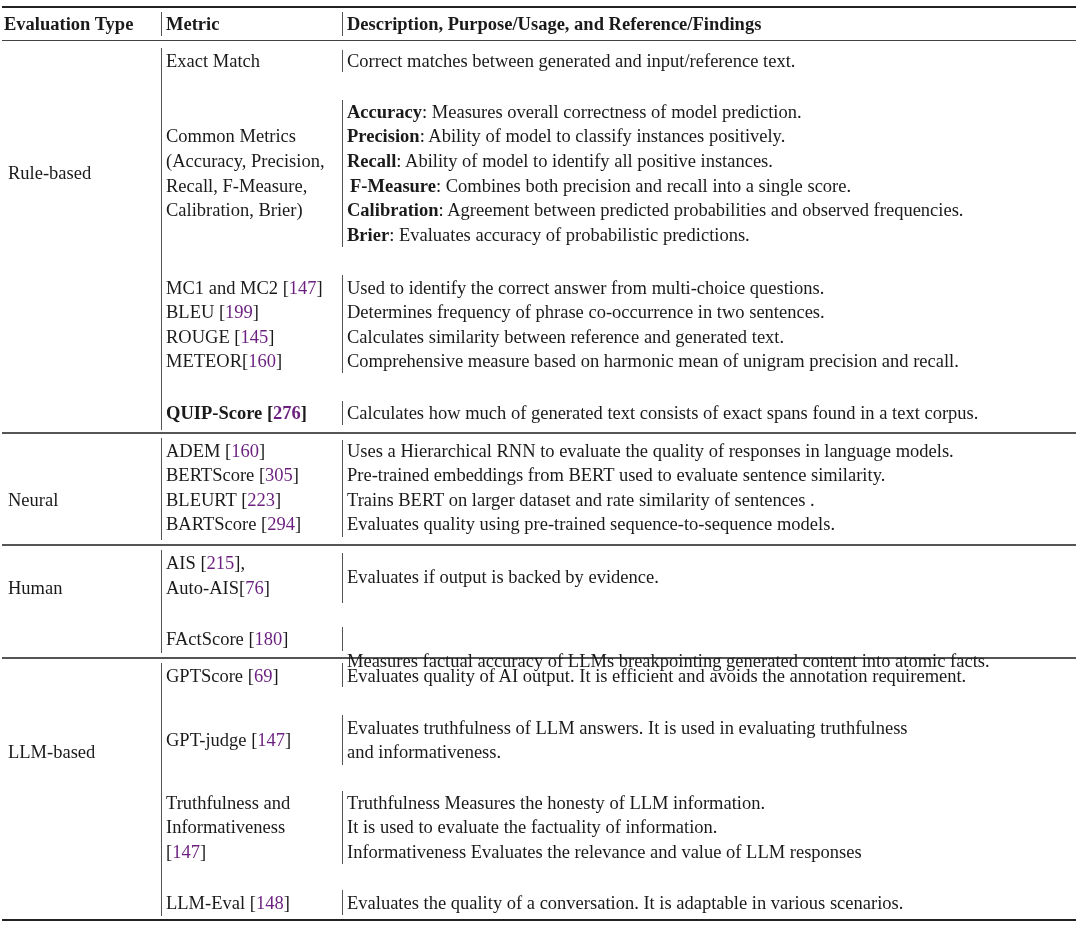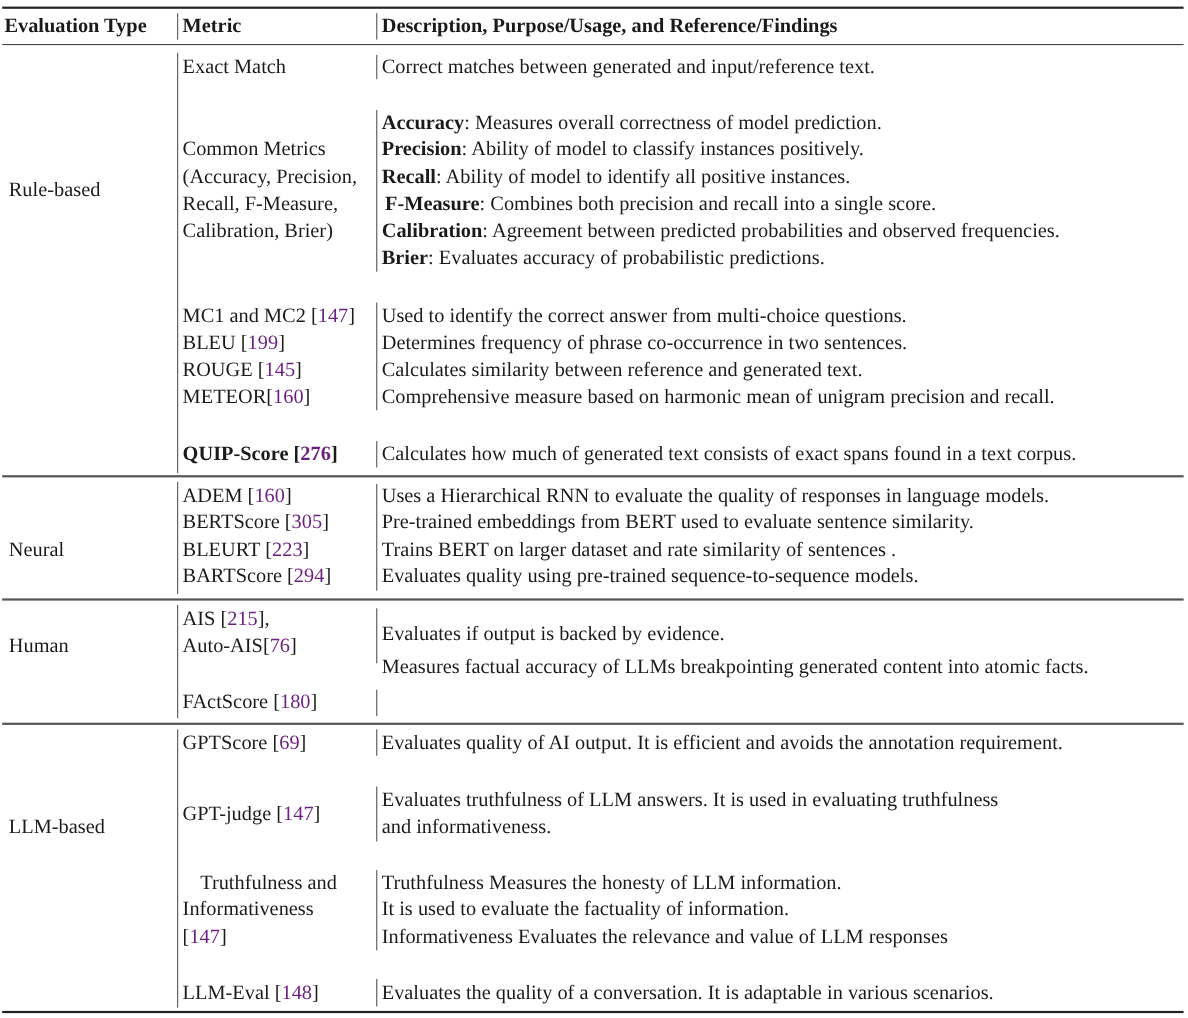--- a/index.html
+++ b/index.html
@@ -96,34 +96,34 @@
 </div>
 
 <div>
   <div class="t" style="left:8px; top:576px;">Human</div>
 
   <div class="t" style="left:166px; top:551px;"><span>AIS </span>[<span class="ref">215</span>]<span>,</span></div>
   <div class="t" style="left:166px; top:576px;"><span>Auto-AIS</span>[<span class="ref">76</span>]</div>
   <div class="t" style="left:347px; top:565px;">Evaluates if output is backed by evidence.</div>
 
   <div class="t" style="left:166px; top:627px;"><span>FActScore </span>[<span class="ref">180</span>]</div>
-  <div class="t" style="left:347px; top:595px;">Measures factual accuracy of LLMs breakpointing generated content into atomic facts.</div>
+  <div class="t" style="left:347px; top:649px;">Measures factual accuracy of LLMs breakpointing generated content into atomic facts.</div>
 </div>
 
 <div>
   <div class="t" style="left:8px; top:740px;">LLM-based</div>
 
   <div class="t" style="left:166px; top:664px;"><span>GPTScore </span>[<span class="ref">69</span>]</div>
   <div class="t" style="left:347px; top:664px;">Evaluates quality of AI output. It is efficient and avoids the annotation requirement.</div>
 
   <div class="t" style="left:166px; top:728px;"><span>GPT-judge </span>[<span class="ref">147</span>]</div>
   <div class="t" style="left:347px; top:716px;">Evaluates truthfulness of LLM answers. It is used in evaluating truthfulness</div>
   <div class="t" style="left:347px; top:740px;">and informativeness.</div>
 
-  <div class="t" style="left:166px; top:791px;margin-left:16px;">Truthfulness and</div>
+  <div class="t" style="left:166px; top:791px;">Truthfulness and</div>
   <div class="t" style="left:166px; top:815px;">Informativeness</div>
   <div class="t" style="left:166px; top:840px;">[<span class="ref">147</span>]</div>
   <div class="t" style="left:347px; top:791px;">Truthfulness Measures the honesty of LLM information.</div>
   <div class="t" style="left:347px; top:815px;">It is used to evaluate the factuality of information.</div>
   <div class="t" style="left:347px; top:840px;">Informativeness Evaluates the relevance and value of LLM responses</div>
 
   <div class="t" style="left:166px; top:891px;"><span>LLM-Eval </span>[<span class="ref">148</span>]</div>
   <div class="t" style="left:347px; top:891px;">Evaluates the quality of a conversation. It is adaptable in various scenarios.</div>
 </div>
 

